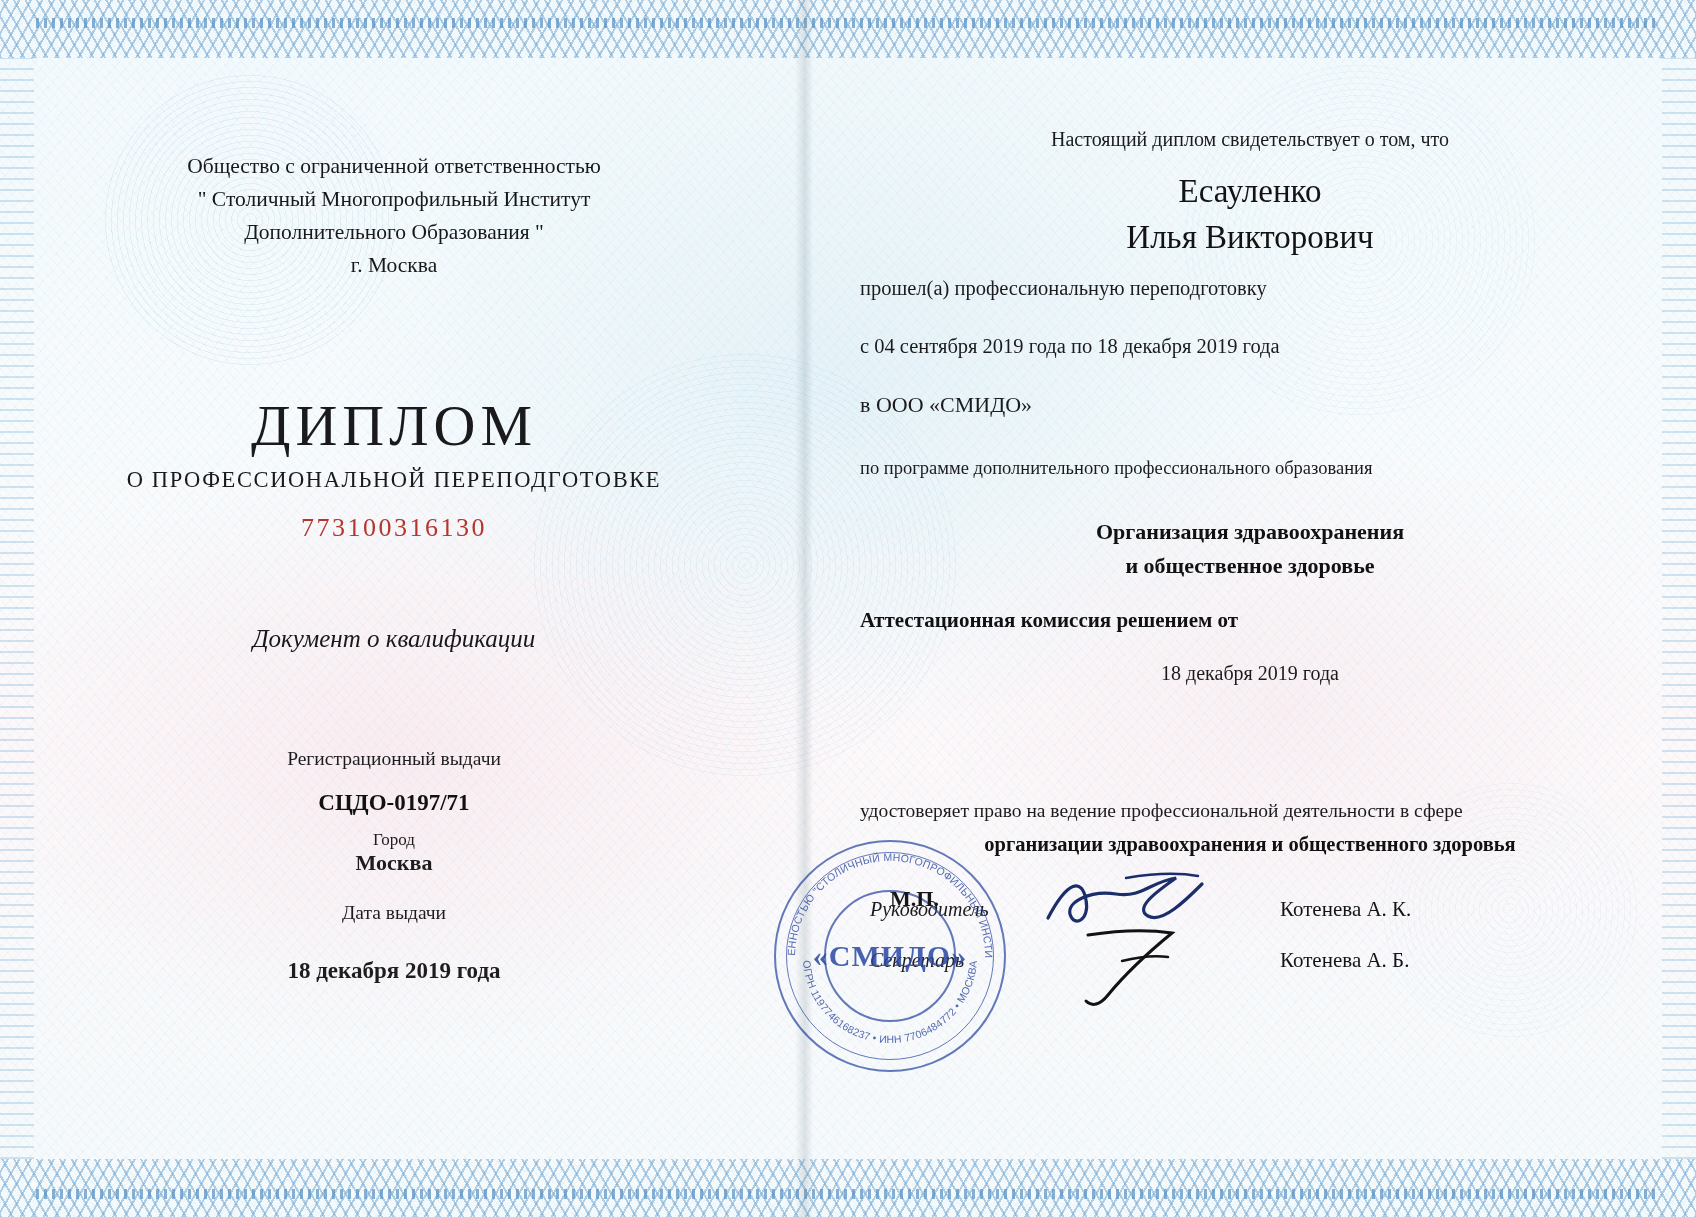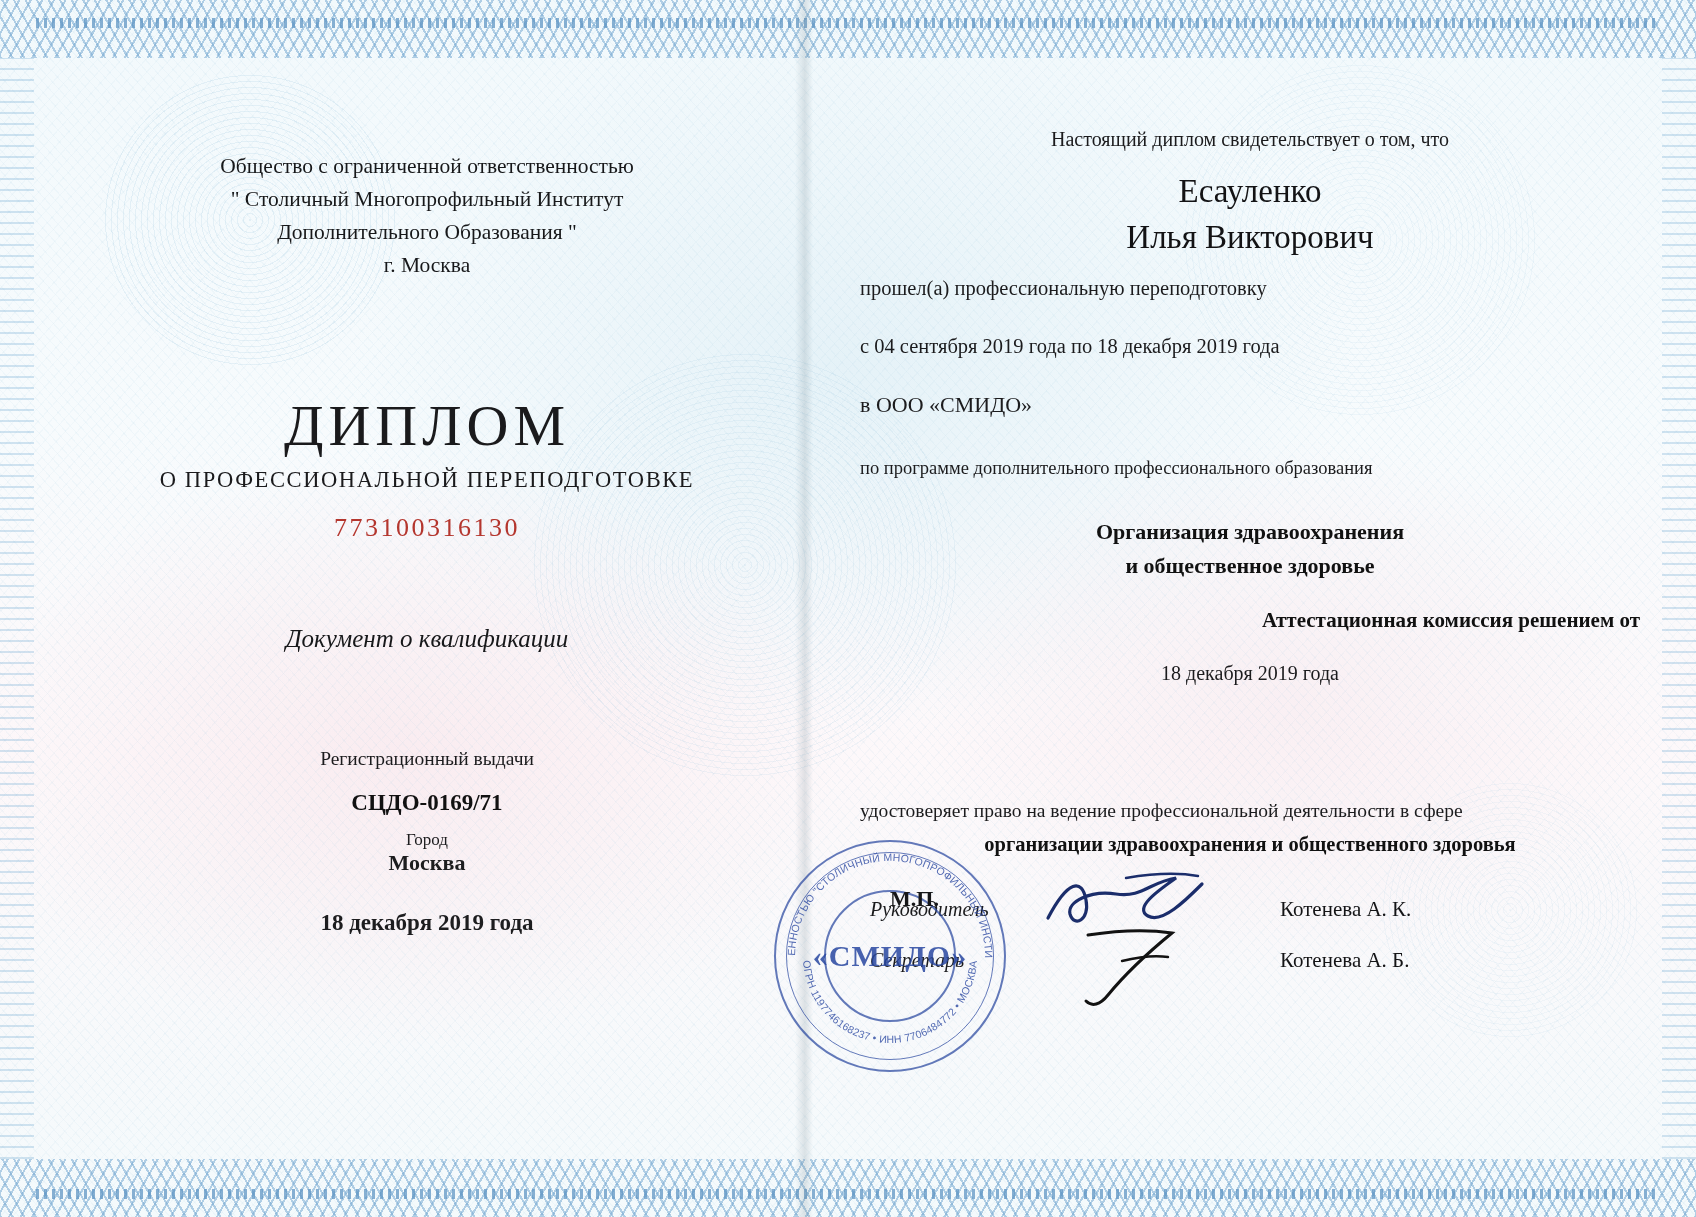--- a/index.html
+++ b/index.html
@@ -93,21 +93,21 @@
     pointer-events: none;
     background: linear-gradient(90deg, rgba(120,140,150,0) 0%, rgba(120,140,150,.18) 45%, rgba(120,140,150,.22) 55%, rgba(120,140,150,0) 100%);
   }
 
   
   .col {
     position: absolute;
     top: 0;
     bottom: 0;
   }
-  .col-left { left: 77px; width: 700px; }
+  .col-left { left: 44px; width: 700px; }
   .col-right { left: 860px; width: 780px; }
 
   
   .org {
     position: absolute;
     top: 150px;
     left: 40px;
     width: 620px;
     text-align: center;
     font-size: 21.5px;
@@ -225,21 +225,21 @@
     text-align: center;
     font-size: 22px;
     font-weight: 700;
     line-height: 34px;
     color: #111;
   }
   .r-commission {
     position: absolute;
     top: 608px;
     width: 780px;
-    text-align: right;
+    text-align: left;
     font-size: 21px;
     font-weight: 700;
     color: #111;
   }
   .r-commission-date {
     position: absolute;
     top: 662px;
     width: 780px;
     text-align: center;
     font-size: 20px;
@@ -376,23 +376,24 @@
     <div class="title-block">
       <div class="title-main">ДИПЛОМ</div>
       <div class="title-sub">О ПРОФЕССИОНАЛЬНОЙ ПЕРЕПОДГОТОВКЕ</div>
       <div class="blank-number">773100316130</div>
     </div>
 
     <div class="qual">Документ о квалификации</div>
 
     <div class="reg-block">
       <div class="reg-label">Регистрационный выдачи</div>
-      <div class="reg-value">СЦДО-0169/71</div>
+      <div class="reg-value">СЦДО-0197/71</div>
       <div class="city-label">Город</div>
       <div class="city-value">Москва</div>
+      <div class="date-label">Дата выдачи</div>
       <div class="date-value">18 декабря 2019 года</div>
     </div>
   </div>
 
   <div class="col col-right">
 
     <div class="r-intro">Настоящий диплом свидетельствует о том, что</div>
 
     <div class="r-name">
       <div>Есауленко</div>

